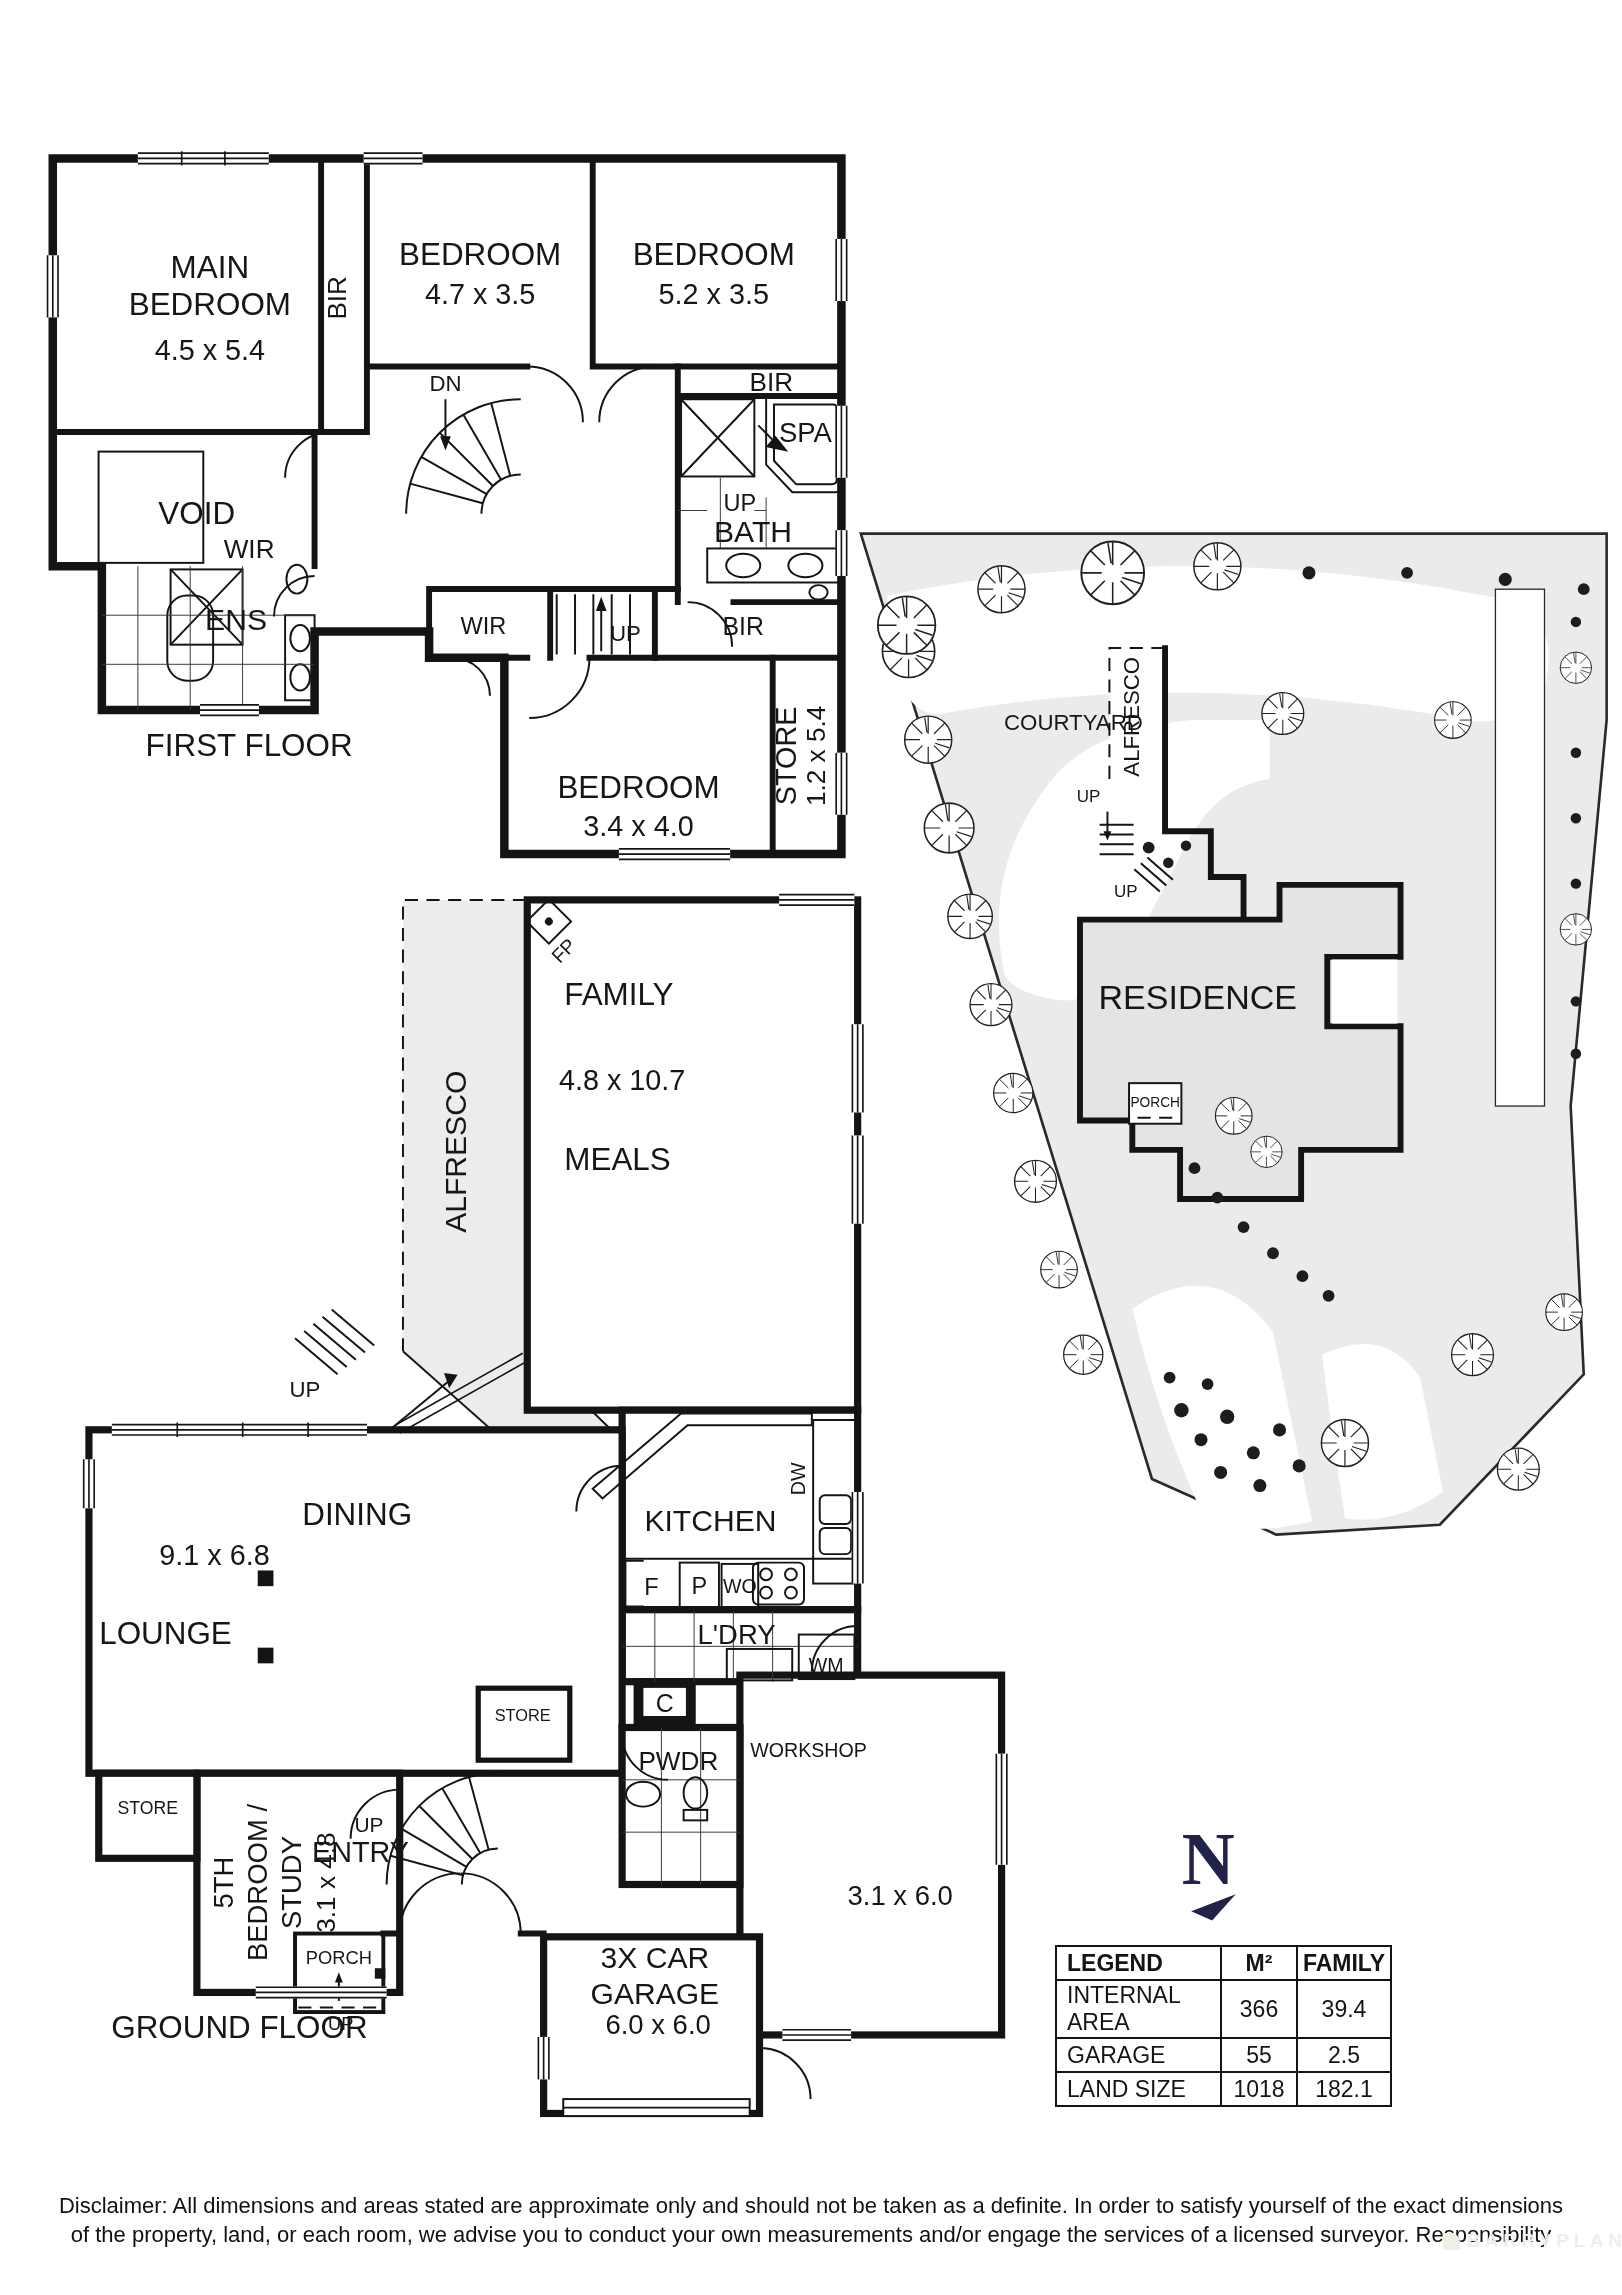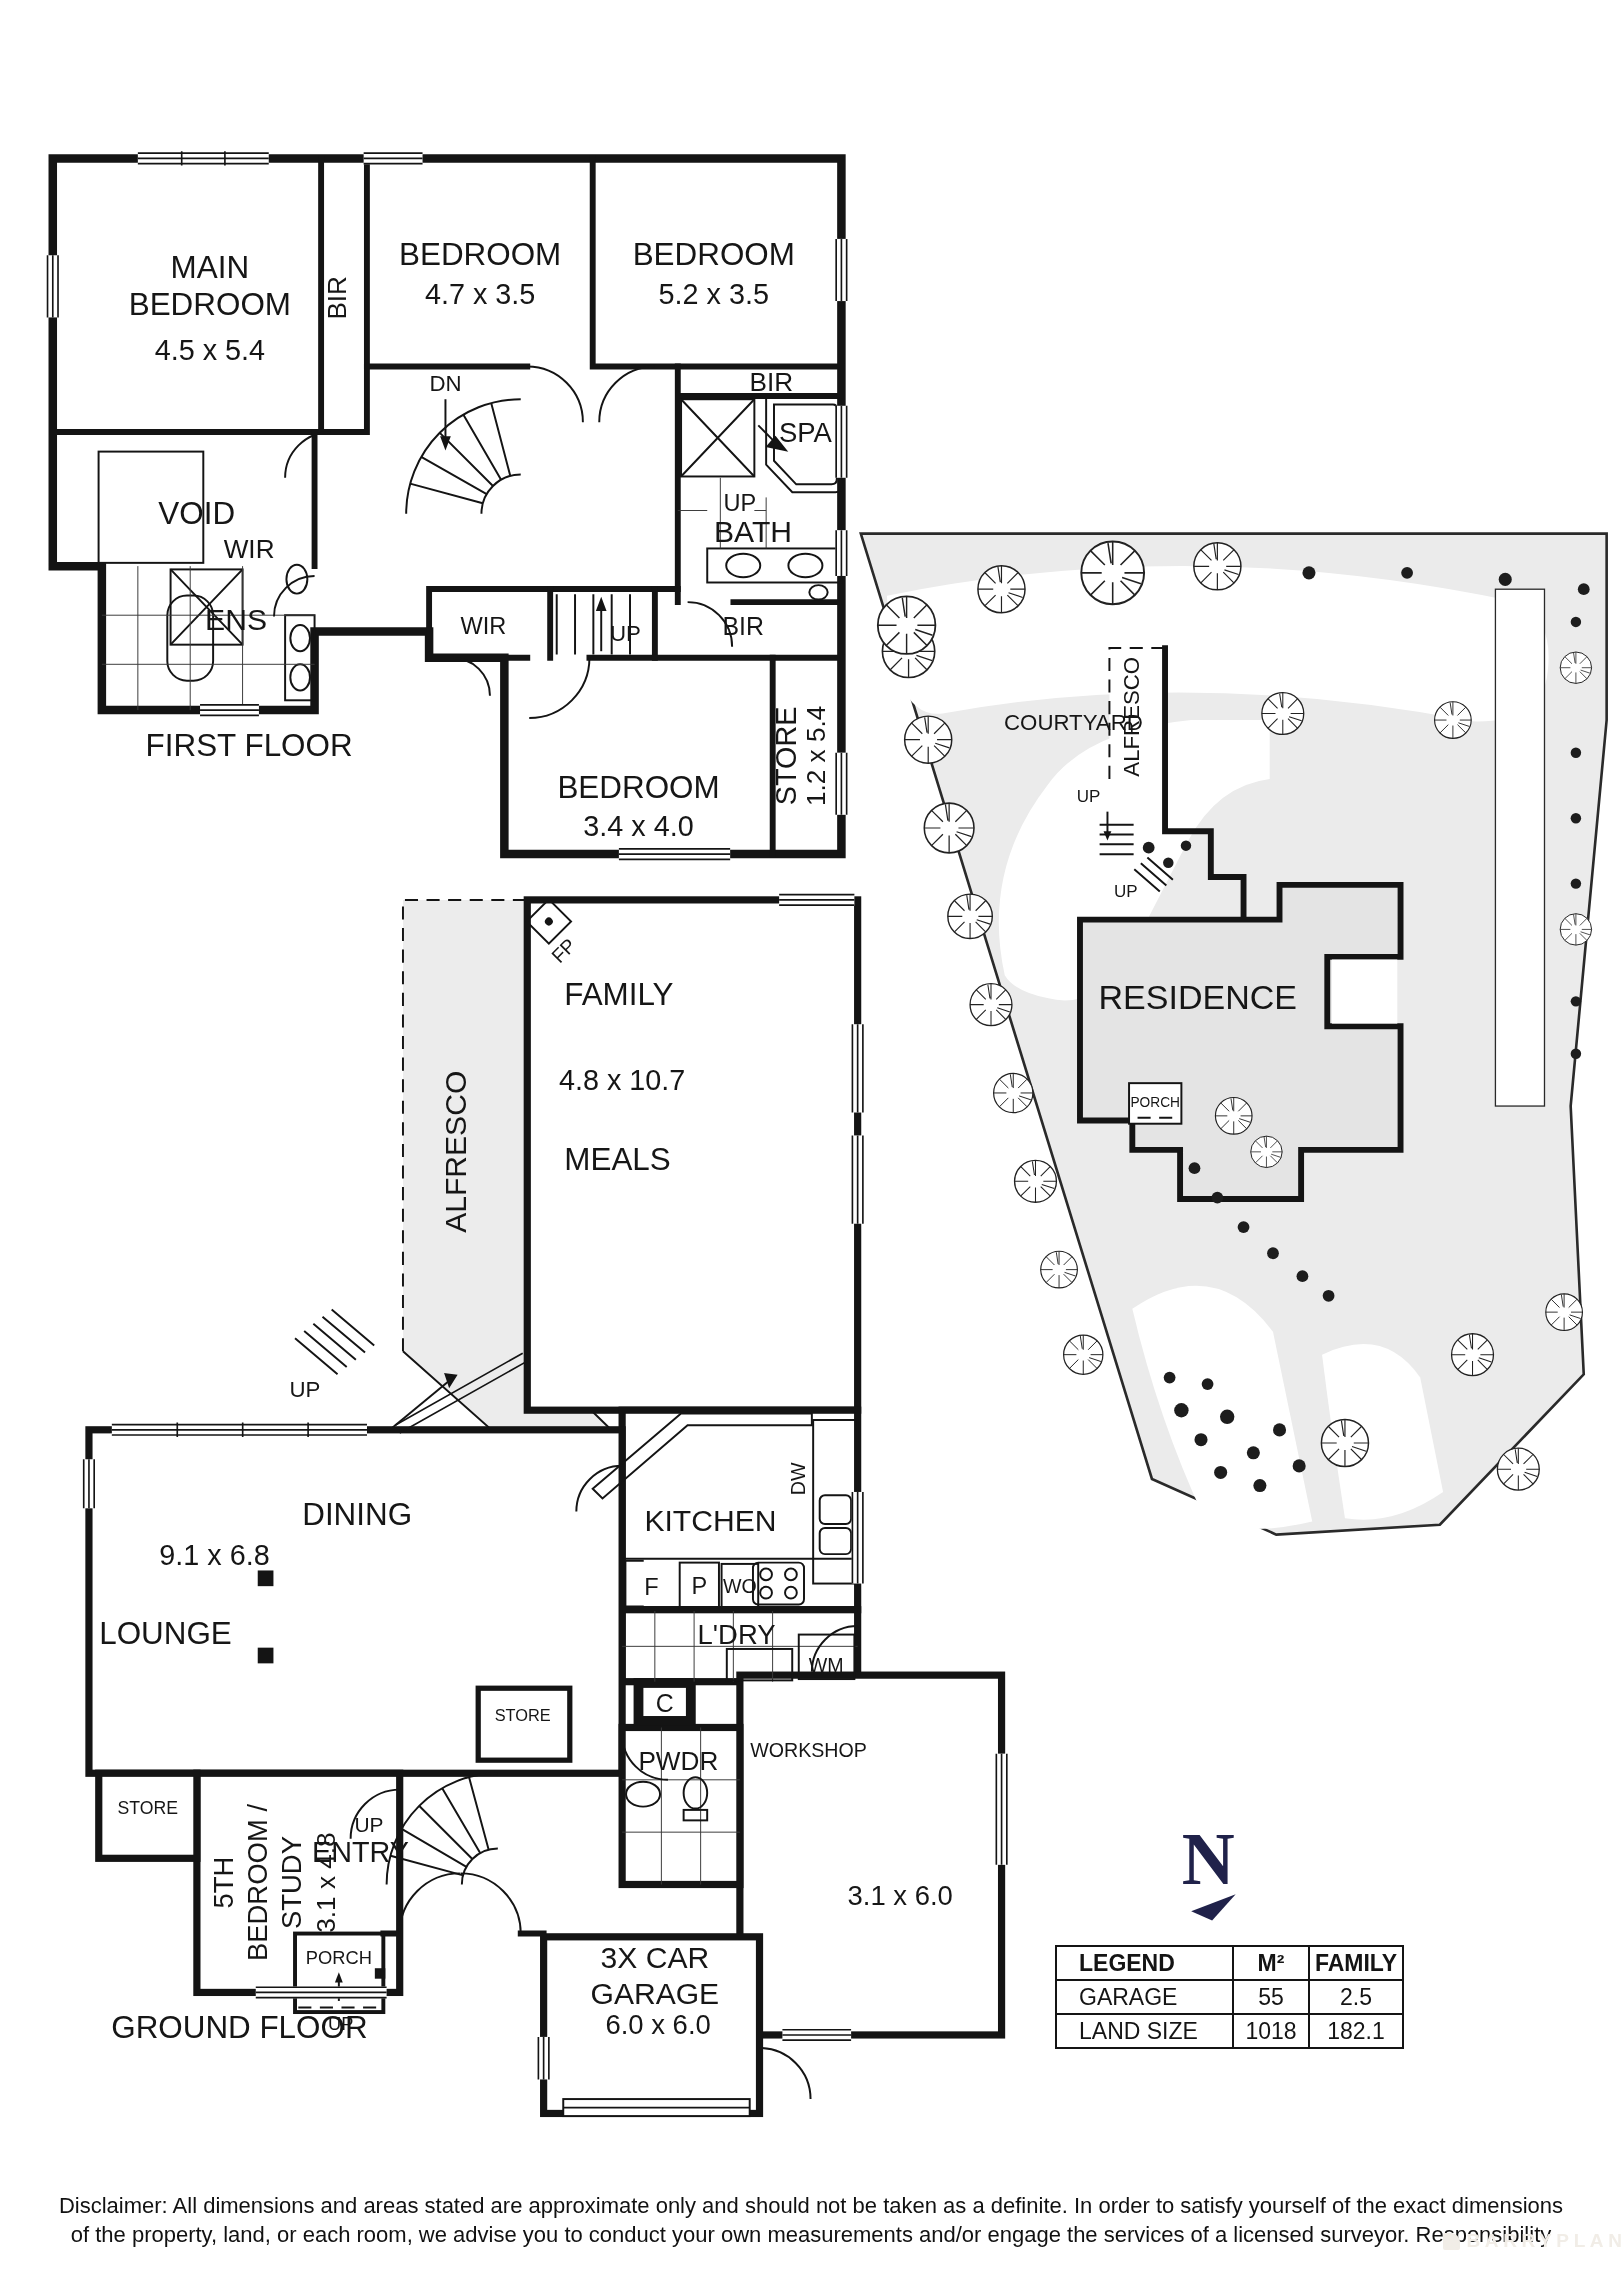--- a/index.html
+++ b/index.html
@@ -22,21 +22,21 @@
   .sw{fill:#ffffff}
   .res{fill:#e4e4e4;stroke:#141414;stroke-width:9}
   .shrub{fill:#1d1d1d}
   .n-text{font-family:"Liberation Serif",serif;font-weight:bold;fill:#20224a}
   .legend{position:absolute;left:1055px;top:1945px;width:315px}
   .legend table{border-collapse:collapse;width:315px;table-layout:fixed}
   .legend td,.legend th{border:2px solid #141414;height:30px;font-size:23px;
         font-family:"Liberation Sans",sans-serif;color:#141414;background:#fff}
   .legend table{border:2.6px solid #141414}
   .legend th{font-weight:bold}
-  .c-label{text-align:left;padding-left:22px;width:152px}
+  .c-label{text-align:left;padding-left:10px;width:152px}
   .c-num{text-align:center;width:72px}
   .c-sq{text-align:center;width:90px}
   .disclaimer{position:absolute;left:0;top:2191px;width:1622px;text-align:center;
         font-size:22px;line-height:29.4px;color:#111}
   .watermark{position:absolute;left:1443px;top:2230px;display:flex;align-items:center;gap:6.5px;
         color:#f1ede7;font-size:19px;font-weight:bold;letter-spacing:4.6px}
   .wm-logo{display:inline-block;width:17px;height:17px;background:#f1ede7;border-radius:2px 9.2px 2px 2px}
 </style>
 </head>
 <body>
@@ -410,20 +410,25 @@
 
   <div class="legend">
     <table>
       <tbody>
           <tr>
         <th class="c-label">LEGEND</th>
         <th class="c-num">M²</th>
         <th class="c-sq">FAMILY</th>
       </tr>
       <tr>
+        <td class="c-label">INTERNAL AREA</td>
+        <td class="c-num">366</td>
+        <td class="c-sq">39.4</td>
+      </tr>
+      <tr>
         <td class="c-label">GARAGE</td>
         <td class="c-num">55</td>
         <td class="c-sq">2.5</td>
       </tr>
       <tr>
         <td class="c-label">LAND SIZE</td>
         <td class="c-num">1018</td>
         <td class="c-sq">182.1</td>
       </tr>
     </tbody>

